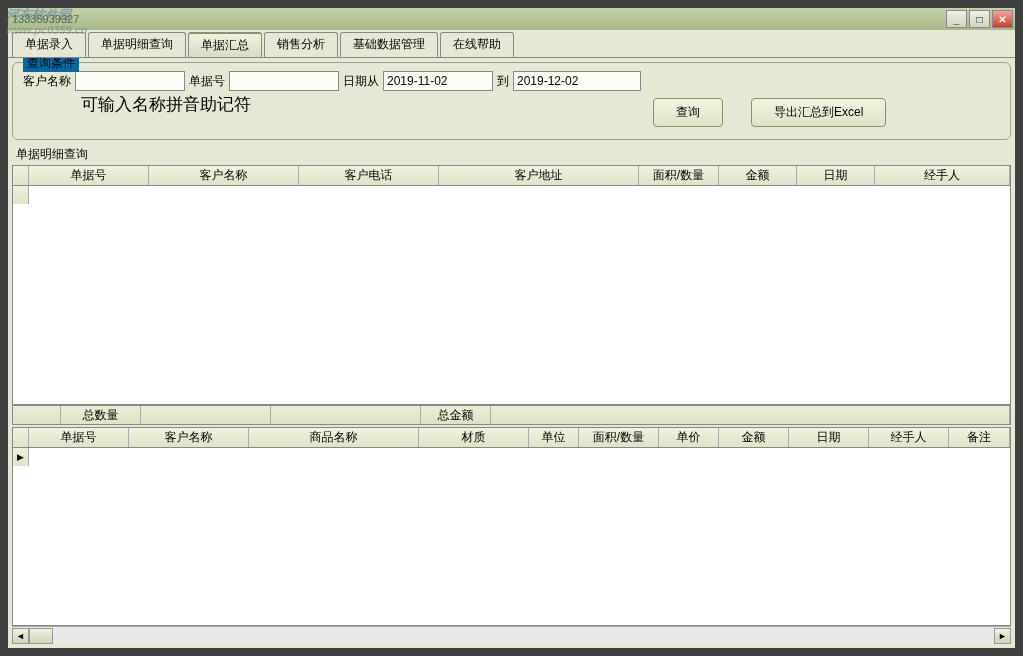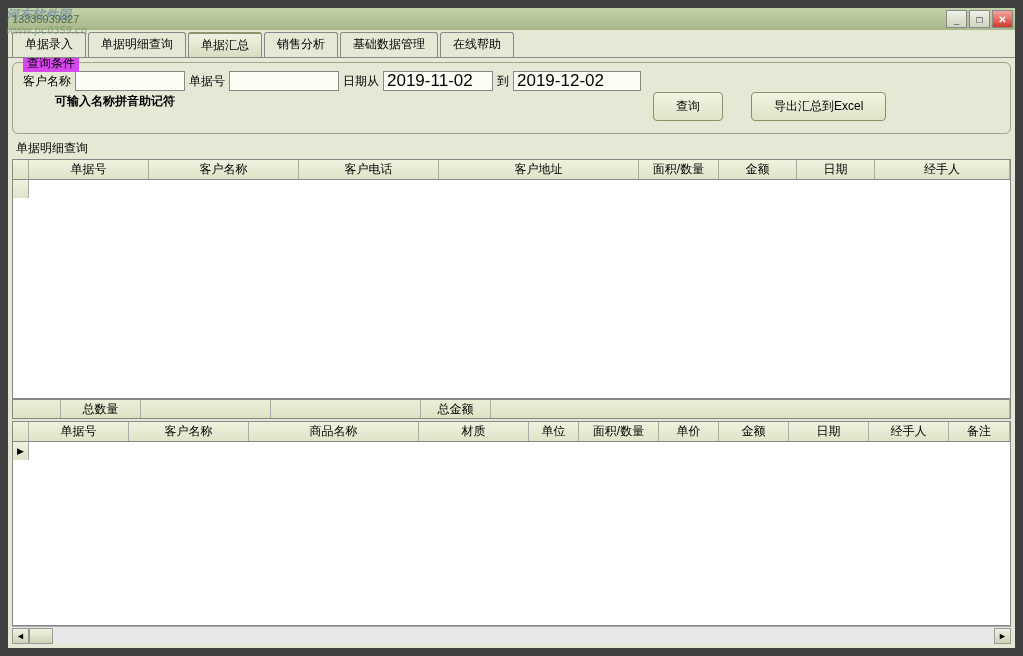--- a/index.html
+++ b/index.html
@@ -77,38 +77,38 @@
       border: 1px solid #a0a48c;
       border-radius: 6px;
       padding: 8px 10px 12px 10px;
       margin-bottom: 4px;
       position: relative;
     }
     .fieldset-legend {
       position: absolute;
       top: -8px;
       left: 10px;
-      background: #d946ef;
+      background: #0369a1;
       padding: 0 4px;
       font-size: 12px;
     }
     .form-row {
       display: flex;
       align-items: center;
       gap: 4px;
     }
     .form-row label { font-size: 12px; }
     .text-input {
       border: 1px solid #888;
       background: #fdfdf6;
       height: 20px;
       padding: 1px 3px;
-      font-size: 17px;
-    }
-    .hint { font-size: 12px; margin-left: 32px; margin-top: 2px; font-weight: bold; }
+      font-size: 12px;
+    }
+    .hint { font-size: 17px; margin-left: 58px; margin-top: 2px; }
     .btn-row {
       display: flex;
       gap: 28px;
       margin-top: -18px;
       margin-left: 630px;
     }
     .btn {
       background: linear-gradient(to bottom,#f2f4e0,#dfe3c8);
       border: 1px solid #8a9068;
       border-radius: 4px;

